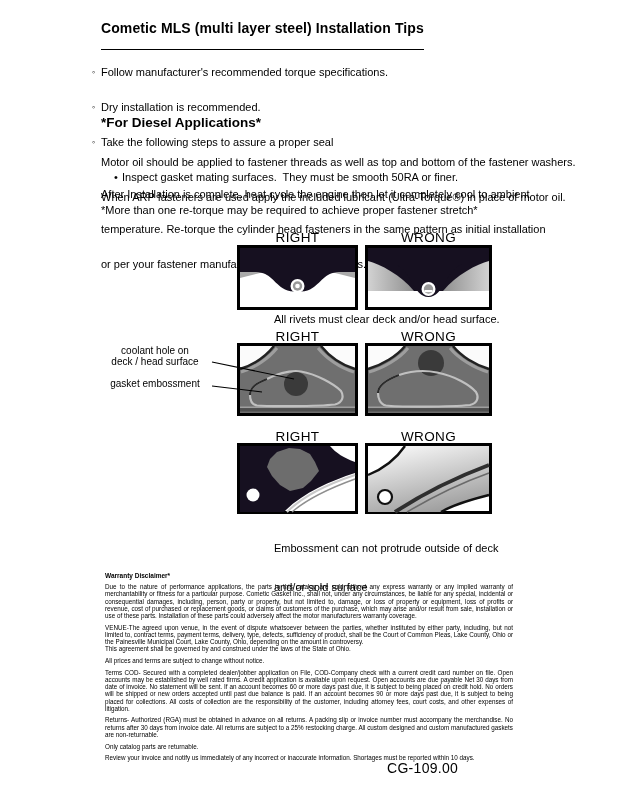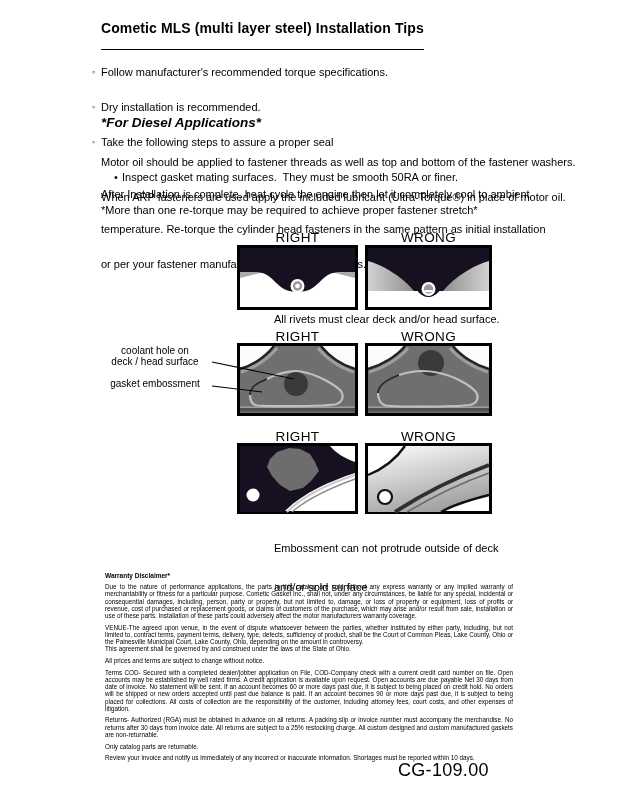--- a/index.html
+++ b/index.html
@@ -10,38 +10,38 @@
   }
   .abs{position:absolute;}
   
   .title{left:101px;top:20px;font-size:14px;font-weight:bold;
          border-bottom:1.6px solid #000;padding-bottom:13px;letter-spacing:.1px;}
   .tips{left:92px;top:44px;font-size:11px;line-height:11.6px;white-space:pre-wrap;}
   .b-row::before{content:"◦";display:inline-block;width:9px;font-size:9px;vertical-align:1px;}
   .sb-row{margin-left:22px;}
   .sb-row::before{content:"•";display:inline-block;width:8px;}
   
-  .diesel-heading{left:101px;top:115px;font-size:13.5px;font-weight:bold;font-style:italic;}
+  .diesel-heading{left:101px;top:115px;font-size:13.5px;font-weight:bold;}
   .body-par{font-size:11px;line-height:11.8px;white-space:pre-wrap;}
   .diesel-p1{left:101px;top:133px;}
   .diesel-p2{left:101px;top:165px;}
   .diesel-note{left:101px;top:205px;}
   
   .dg-label{font-size:13.5px;letter-spacing:.4px;text-align:center;}
   .dg-caption{font-size:11px;line-height:13px;white-space:pre-wrap;margin-left:37px;}
   .dg-box{display:block;}
   .annot{font-size:10px;line-height:11px;text-align:center;width:110px;left:100px;}
   .leader-svg{left:110px;top:340px;}
   
   .legal{left:105px;top:572px;width:408px;font-size:6.3px;line-height:7.2px;color:#000;}
   .legal p{margin:0 0 4.5px 0;text-align:justify;}
   .legal p.nj{text-align:left;margin-bottom:4.5px;}
   .legal .tight{margin-bottom:0;}
   .legal-heading{font-weight:bold;font-size:6.5px;margin:0 0 4px 0;}
-  .footer-code{left:398px;top:760px;font-size:18px;letter-spacing:.3px;}
+  .footer-code{left:387px;top:760px;font-size:14px;letter-spacing:.3px;}
 </style>
 </head>
 <body>
 
 <div class="page">
 
   <div class="abs title">Cometic MLS (multi layer steel) Installation Tips</div>
 
   <div class="abs tips">
     <div class="b-row"><span>Follow manufacturer's recommended torque specifications.</span></div>

